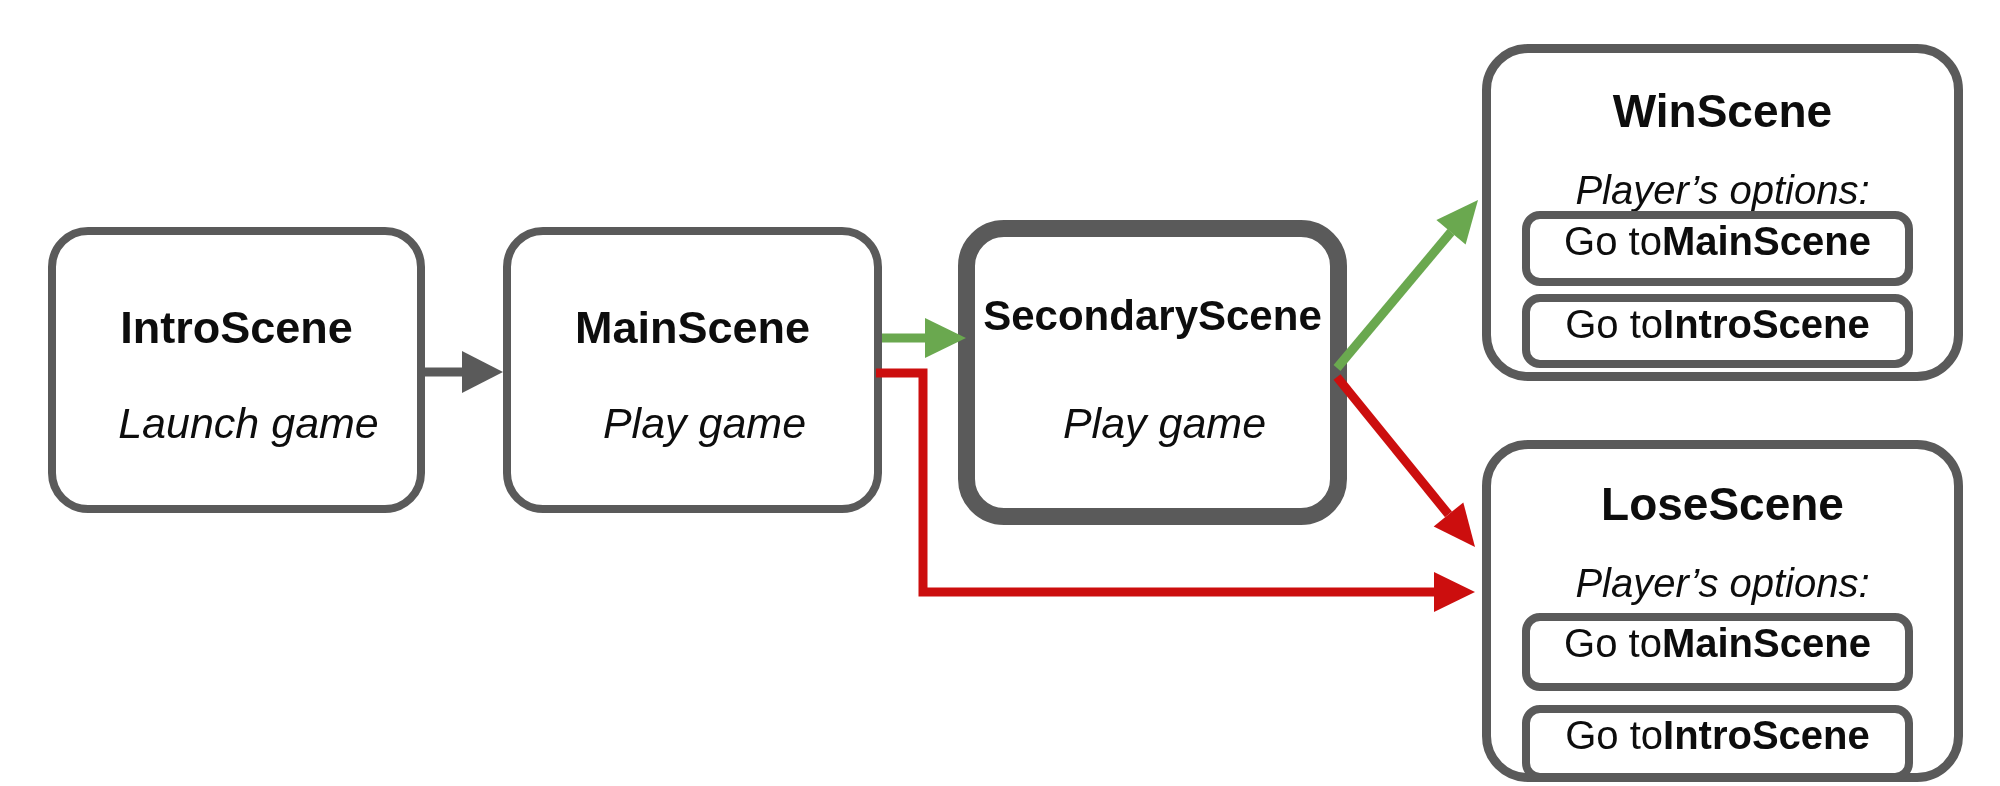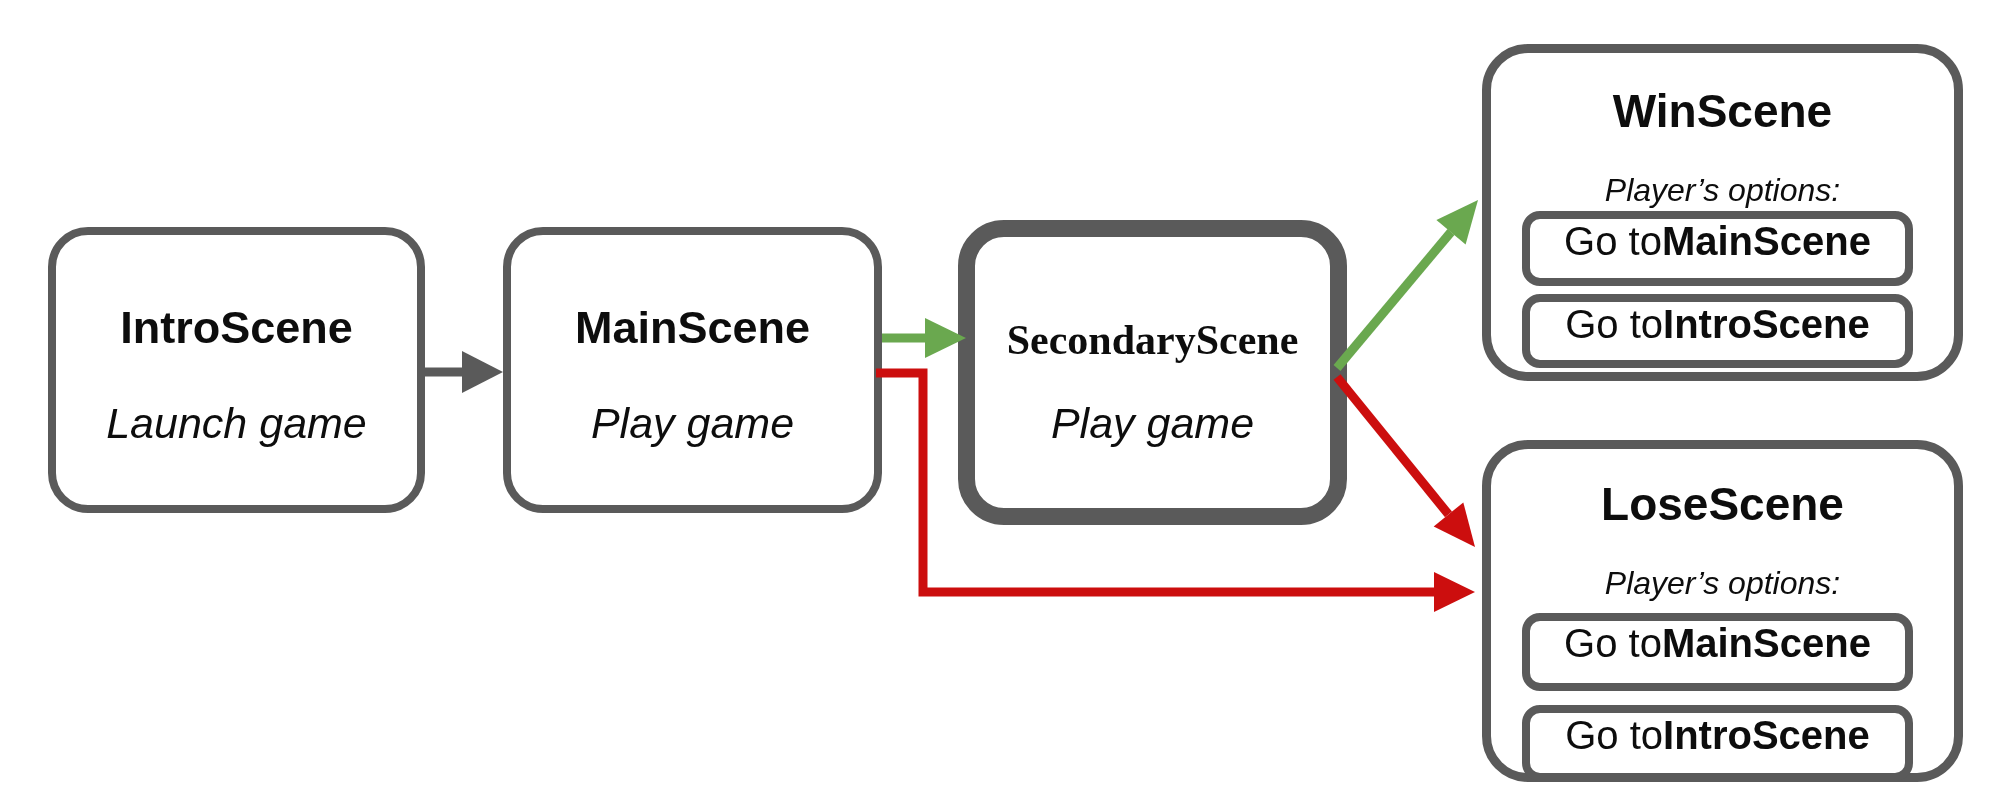--- a/index.html
+++ b/index.html
@@ -28,26 +28,26 @@
   .node-lose { left:1482px; top:440px; width:481px; height:342px; border-width:9px; border-radius:46px;padding-left:48px; }
 
   .ntext {
     position:absolute; left:0; width:100%;
     text-align:center; transform:translateY(-50%);
     white-space:nowrap;
   }
   .node-title { font-weight:bold; font-size:45px; }
   .node-secondary .node-title { font-size:42px; }
   .node-win .node-title, .node-lose .node-title { font-size:46px; }
-  .node-subtitle { font-style:italic; font-size:43px; }
-  .options-label { font-style:italic; font-size:32px; }
+  .node-subtitle { font-style:italic; font-size:43px;padding-left:12px; }
+  .options-label { font-style:italic; font-size:40px; }
 
   .title-std { top:93px; }
   .sub-std   { top:188px; }
-  .node-secondary .title-std { top:103px;font-family:Liberation Serif, serif; }
+  .node-secondary .title-std { top:79px; }
   .node-secondary .sub-std   { top:186px; }
   .node-win  .title-pos { top:58px; }
   .node-win  .label-pos { top:137px; }
   .node-lose .title-pos { top:55px; }
   .node-lose .label-pos { top:134px; }
 
   .option-btn {
     position:absolute; left:31px; width:391px;
     border:8px solid var(--border,#5a5a5a);
     border-radius:18px;

